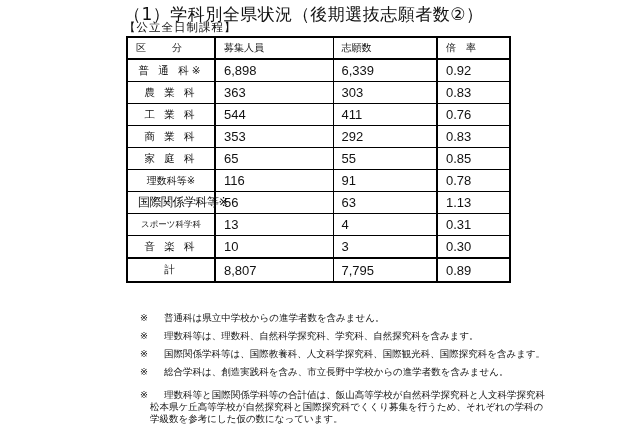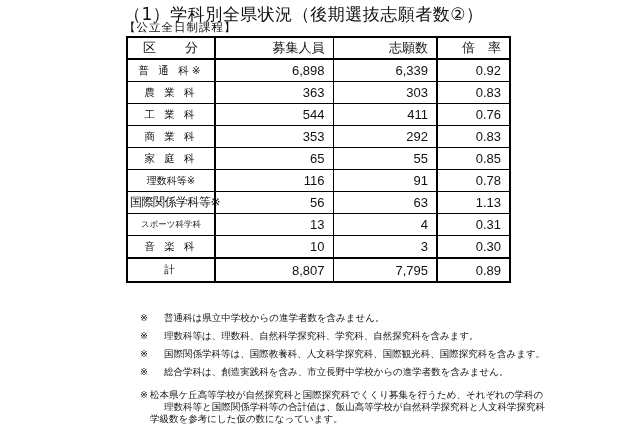--- a/index.html
+++ b/index.html
@@ -3,28 +3,28 @@
 <meta charset="utf-8">
 <style>
   html, body { margin: 0; padding: 0; background: #ffffff; }
   body { width: 640px; height: 426px; position: relative; overflow: hidden;
          font-family: "DejaVu Sans", "Liberation Sans", sans-serif; color: #111; }
   .title { position: absolute; left: 124px; top: 3px; font-size: 17px; letter-spacing: 0.5px; white-space: nowrap; }
   .subtitle { position: absolute; left: 124px; top: 20px; font-size: 11.5px; letter-spacing: 1px; white-space: nowrap; font-weight: normal; }
   table.main { position: absolute; left: 126px; top: 36px; width: 383px;
                border-collapse: collapse; border: 2px solid #000; table-layout: fixed; }
   table.main td, table.main th { border: 1px solid #000; height: 21px; padding: 0 8px; font-size: 12px; font-weight: normal; white-space: nowrap; }
-  table.main th { text-align: right; font-size: 13px; height: 20px; }
+  table.main th { text-align: left; font-size: 10px; height: 20px; }
   table.main tr.head th { border-bottom: 2px solid #000; }
-  table.main td.cat { text-align: center; font-size: 10.5px; letter-spacing: 3px; border-right: 2px solid #000; padding: 0 2px; }
+  table.main td.cat { text-align: center; font-size: 10.5px; letter-spacing: 3px; border-right: 2px solid #000; padding: 0 10px; }
   table.main td.cat.tight { letter-spacing: 0; font-size: 10px; }
   table.main td.cat.tiny { letter-spacing: -0.5px; font-size: 12px; }
   table.main th.c0 { border-right: 2px solid #000; letter-spacing: 8px; }
   table.main th.c2, table.main td.c2 { border-right: 2px solid #000; }
-  table.main td.num { text-align: right; font-family: "Liberation Sans Narrow", "Liberation Sans", sans-serif; font-size: 13px; }
+  table.main td.num { font-family: "Liberation Sans Narrow", "Liberation Sans", sans-serif; font-size: 13px; }
   table.main tr.total td { border-top: 2px solid #000; height: 22px; }
   .notes { position: absolute; left: 140px; top: 309px; font-size: 9.5px; line-height: 18px; white-space: nowrap; }
   .note { display: flex; }
   .note .mark { width: 24px; }
   .note.multi { line-height: 12px; margin-top: 8px; }
   .note.multi .body { display: block; }
 </style>
 </head>
 <body>
 
@@ -121,18 +121,18 @@
     <span class="mark">※</span>
     <span class="body">国際関係学科等は、国際教養科、人文科学探究科、国際観光科、国際探究科を含みます。</span>
   </div>
   <div class="note">
     <span class="mark">※</span>
     <span class="body">総合学科は、創造実践科を含み、市立長野中学校からの進学者数を含みません。</span>
   </div>
   <div class="note multi">
     <span class="mark">※</span>
     <span class="body">
+      <span style="display:block">理数科等と国際関係学科等の合計値は、飯山高等学校が自然科学探究科と人文科学探究科</span>
       <span style="display:block;margin-left:-14px">松本県ケ丘高等学校が自然探究科と国際探究科でくくり募集を行うため、それぞれの学科の</span>
-      <span style="display:block">理数科等と国際関係学科等の合計値は、飯山高等学校が自然科学探究科と人文科学探究科</span>
       <span style="display:block;margin-left:-14px">学級数を参考にした仮の数になっています。</span>
     </span>
   </div>
 </div>
 
 </body></html>

